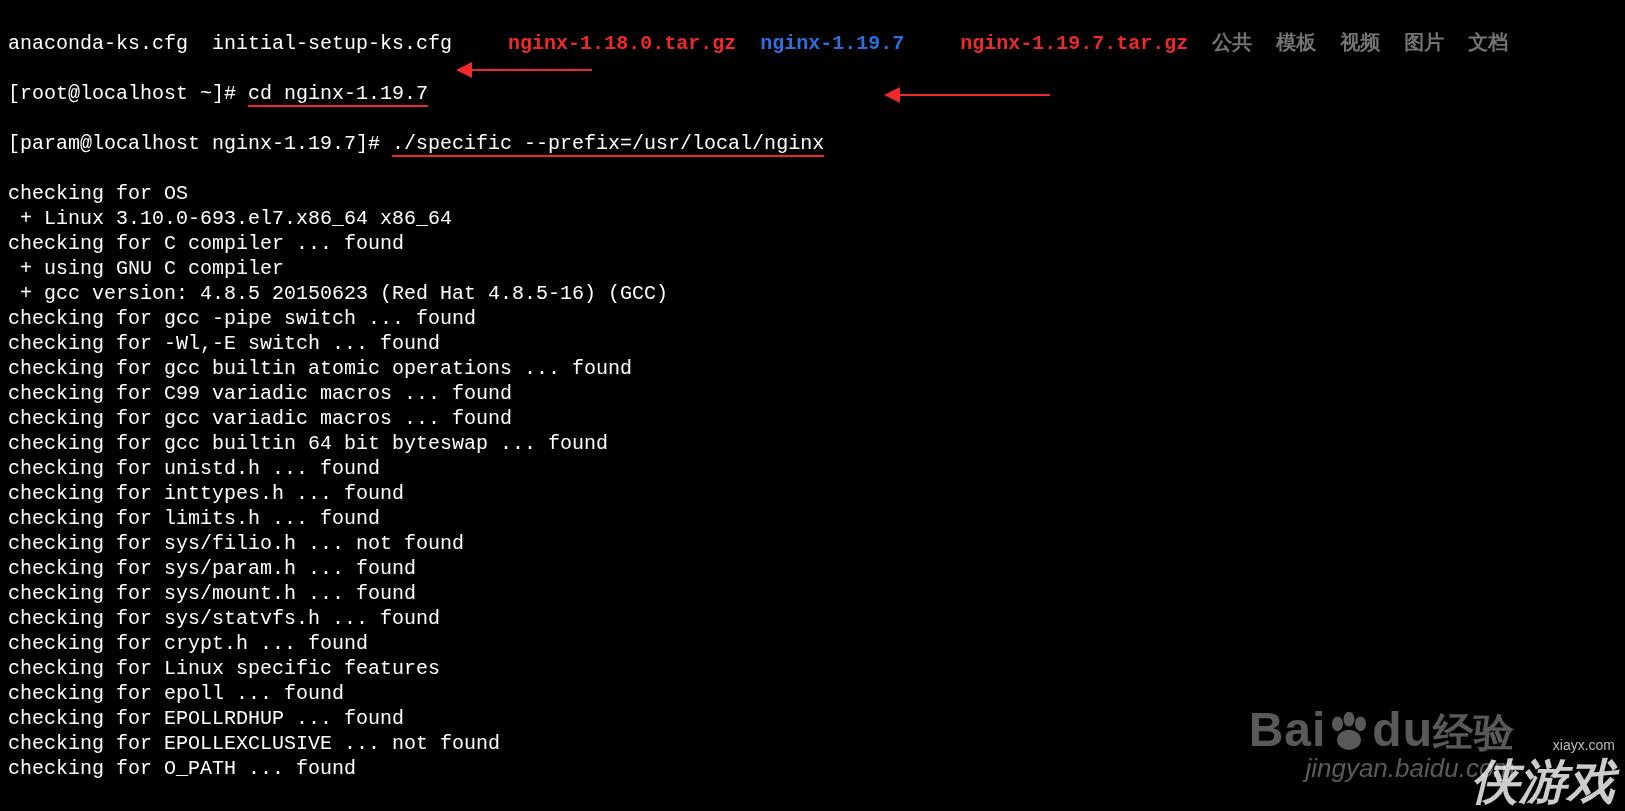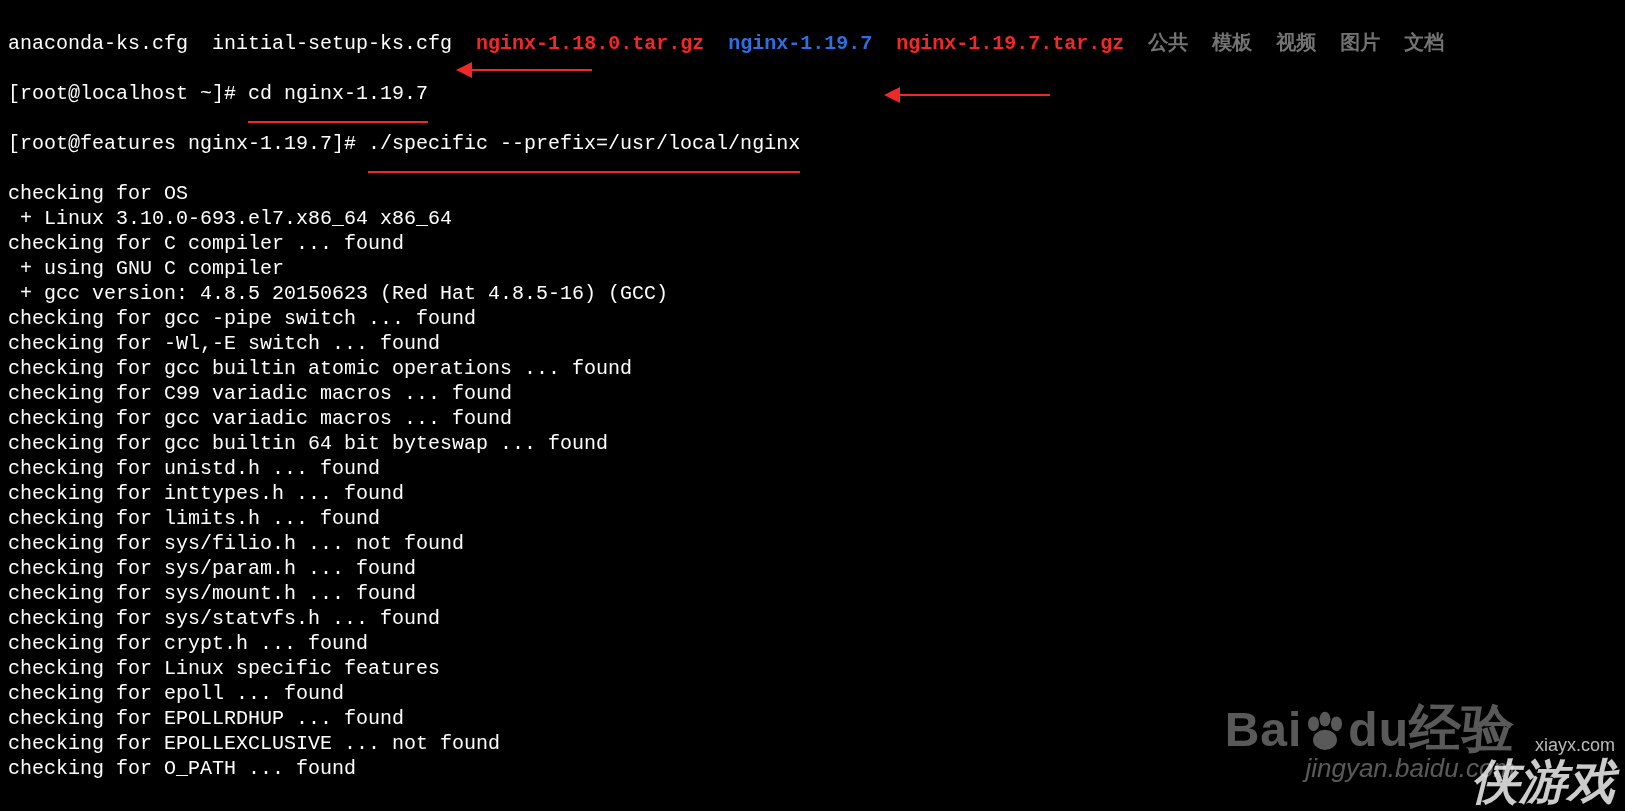--- a/index.html
+++ b/index.html
@@ -14,27 +14,27 @@
     line-height: 25px;
     overflow: hidden;
     position: relative;
   }
   .terminal {
     padding: 6px 8px;
     white-space: pre;
   }
   .line { white-space: pre; }
   .c-white  { color: #ffffff; }
-  .c-red    { color: #ef2929; font-weight: bold; }
+  .c-red    { color: #ef2929; font-weight: bold; margin-left: 32px; }
   .c-blue   { color: #2e6fe0; font-weight: bold; }
   .c-cyan   { color: #737373; font-weight: bold; }
 
   .underline-red {
     border-bottom: 2px solid #ef2929;
-    padding-bottom: 16px;
+    padding-bottom: 0px;
   }
 
   
   .arrow {
     position: absolute;
     height: 2px;
     background: #ef2929;
   }
   .arrow::before {
     content: "";
@@ -62,21 +62,21 @@
   }
   .wm-baidu .paw {
     display: inline-block;
     vertical-align: middle;
   }
   .wm-baidu .line1 {
     font-size: 48px;
     font-weight: bold;
     letter-spacing: 1px;
   }
-  .wm-baidu .line1 .jing { font-size: 52px; }
+  .wm-baidu .line1 .jing { font-size: 40px; }
   .wm-baidu .line2 {
     font-size: 26px;
     font-style: italic;
   }
 
   .wm-xiayx {
     position: absolute;
     right: 10px;
     bottom: 5px;
     color: #fff;
@@ -86,31 +86,31 @@
     pointer-events: none;
     user-select: none;
   }
   .wm-xiayx .cn {
     font-size: 48px;
     font-weight: 800;
     font-style: italic;
     line-height: 1;
   }
   .wm-xiayx .url {
-    font-size: 18px;
+    font-size: 14px;
     opacity: 0.9;
   }
 </style>
 </head>
 <body>
 
 <div class="terminal">
 <div class="line"><span class="c-white">anaconda-ks.cfg</span><span>  </span><span class="c-white">initial-setup-ks.cfg</span><span>  </span><span class="c-red">nginx-1.18.0.tar.gz</span><span>  </span><span class="c-blue">nginx-1.19.7</span><span>  </span><span class="c-red">nginx-1.19.7.tar.gz</span><span>  </span><span class="c-cyan">公共</span><span>  </span><span class="c-cyan">模板</span><span>  </span><span class="c-cyan">视频</span><span>  </span><span class="c-cyan">图片</span><span>  </span><span class="c-cyan">文档</span></div>
 <div class="line"><span class="c-white">[root@localhost ~]# </span><span class="underline-red"><span class="c-white">cd </span><span class="c-white">nginx-1.19.7</span></span></div>
-<div class="line"><span class="c-white">[root@features nginx-1.19.7]# </span><span class="c-white underline-red">./specific --prefix=/usr/local/nginx</span></div>
+<div class="line"><span class="c-white">[param@localhost nginx-1.19.7]# </span><span class="c-white underline-red">./specific --prefix=/usr/local/nginx</span></div>
 <div id="out-lines"><div class="line c-white">checking for OS</div><div class="line c-white"> + Linux 3.10.0-693.el7.x86_64 x86_64</div><div class="line c-white">checking for C compiler ... found</div><div class="line c-white"> + using GNU C compiler</div><div class="line c-white"> + gcc version: 4.8.5 20150623 (Red Hat 4.8.5-16) (GCC)</div><div class="line c-white">checking for gcc -pipe switch ... found</div><div class="line c-white">checking for -Wl,-E switch ... found</div><div class="line c-white">checking for gcc builtin atomic operations ... found</div><div class="line c-white">checking for C99 variadic macros ... found</div><div class="line c-white">checking for gcc variadic macros ... found</div><div class="line c-white">checking for gcc builtin 64 bit byteswap ... found</div><div class="line c-white">checking for unistd.h ... found</div><div class="line c-white">checking for inttypes.h ... found</div><div class="line c-white">checking for limits.h ... found</div><div class="line c-white">checking for sys/filio.h ... not found</div><div class="line c-white">checking for sys/param.h ... found</div><div class="line c-white">checking for sys/mount.h ... found</div><div class="line c-white">checking for sys/statvfs.h ... found</div><div class="line c-white">checking for crypt.h ... found</div><div class="line c-white">checking for Linux specific features</div><div class="line c-white">checking for epoll ... found</div><div class="line c-white">checking for EPOLLRDHUP ... found</div><div class="line c-white">checking for EPOLLEXCLUSIVE ... not found</div><div class="line c-white">checking for O_PATH ... found</div></div>
 </div>
 
 <div class="arrow" style="left:472px; top:69px; width:120px;"></div>
 <div class="arrow" style="left:900px; top:94px; width:150px;"></div>
 
 <div class="wm-baidu">
   <div class="line1">
     <span>Bai</span><span class="paw"><svg width="46" height="46" viewBox="0 0 100 100">
           <g fill="#fff">

